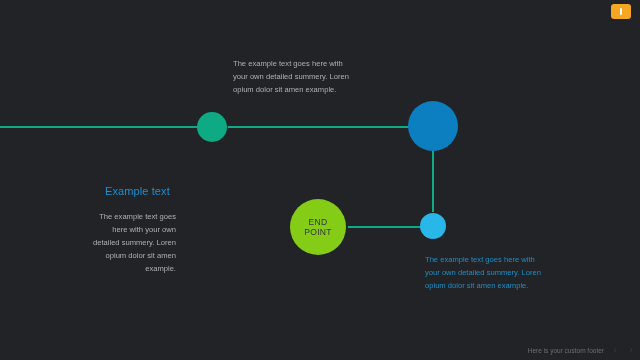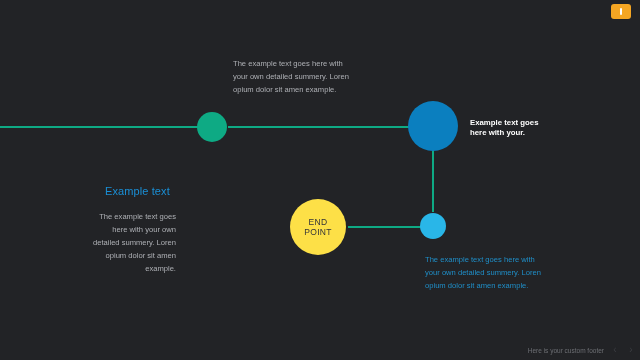--- a/index.html
+++ b/index.html
@@ -36,21 +36,21 @@
   #node-blue-large {
     left:408px; top:101px; width:50px; height:50px;
     background:#0b7fbf;
   }
   #node-blue-small {
     left:420px; top:213px; width:26px; height:26px;
     background:#29b6e8;
   }
   #node-endpoint {
     left:290px; top:199px; width:56px; height:56px;
-    background:#fde047;
+    background:#84cc16;
     display:flex; align-items:center; justify-content:center;
   }
   #node-endpoint .endpoint-label {
     color:#333438;
     font-size:8.5px;
     line-height:10px;
     text-align:center;
     letter-spacing:.3px;
   }
 
@@ -145,21 +145,20 @@
 
   <div class="node" id="node-endpoint">
     <div class="endpoint-label">
       <span>END</span><br>
       <span>POINT</span>
     </div>
   </div>
 
   <div class="para" id="text-top">The example text goes here with your own detailed summery. Loren opium dolor sit amen example.</div>
 
-  <div id="text-right-bold" class="para">Example text goes here with your.</div>
 
   <div id="heading-example">Example text</div>
 
   <div class="para" id="text-left">The example text goes here with your own detailed summery. Loren opium dolor sit amen example.</div>
 
   <div class="para" id="text-bottom-right">The example text goes here with your own detailed summery. Loren opium dolor sit amen example.</div>
 
   <div id="badge-top-right">
     <span class="badge-mark"></span>
   </div>

